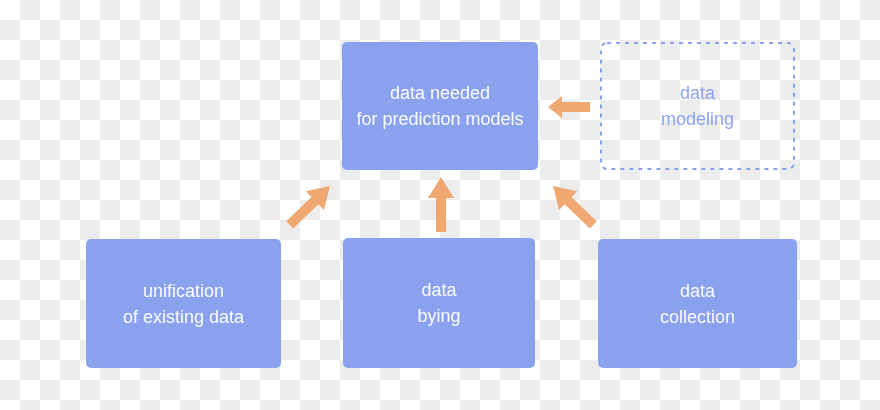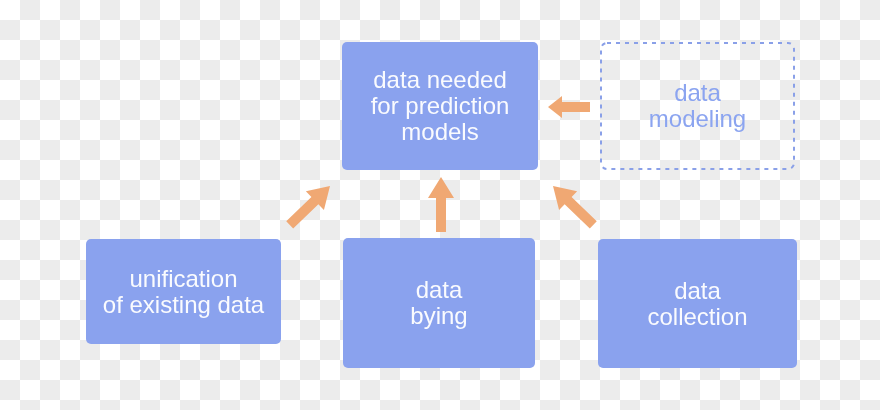--- a/index.html
+++ b/index.html
@@ -23,21 +23,21 @@
   }
   .node{
     position:absolute;
     display:flex;align-items:center;justify-content:center;
     text-align:center;
     box-sizing:border-box;
     border-radius:5px;
   }
   .node .label{
     white-space:pre-line;
-    font-size:24px;
+    font-size:18px;
     line-height:26px;
   }
   .node.solid{
     background:var(--node-fill);
     color:var(--node-text);
   }
   .node.dashed{
     background:transparent;
     color:var(--dashed-text);
     border-radius:6px;
@@ -49,21 +49,21 @@
   }
   .node.dashed .dash-rect rect{
     fill:none;
     stroke:var(--dashed-border);
     stroke-width:2;
     stroke-dasharray:4 5;
   }
   .node.dashed .label{position:relative;}
   .node-top        {left:342px;top:42px; width:196px;height:128px;}
   .node-modeling   {left:600px;top:42px; width:195px;height:128px;}
-  .node-unification{left:86px; top:239px;width:195px;height:105px;}
+  .node-unification{left:86px; top:239px;width:195px;height:129px;}
   .node-bying      {left:343px;top:238px;width:192px;height:130px;}
   .node-collection {left:598px;top:239px;width:199px;height:129px;}
   .arrows{
     position:absolute;inset:0;
     width:880px;height:410px;
     pointer-events:none;
   }
   .arrows polygon{fill:var(--arrow);}
 </style>
 </head>

